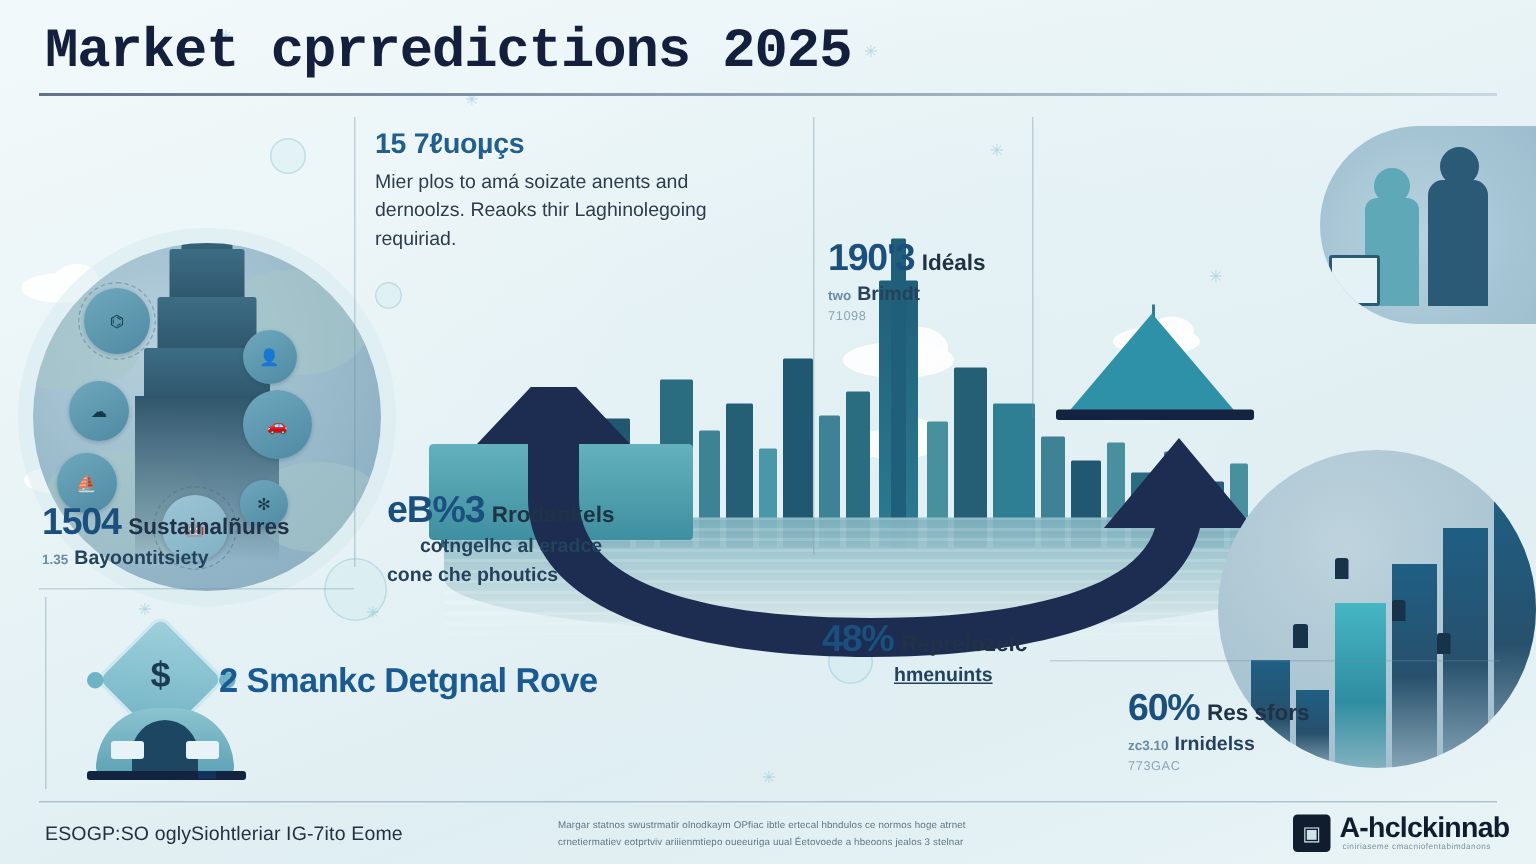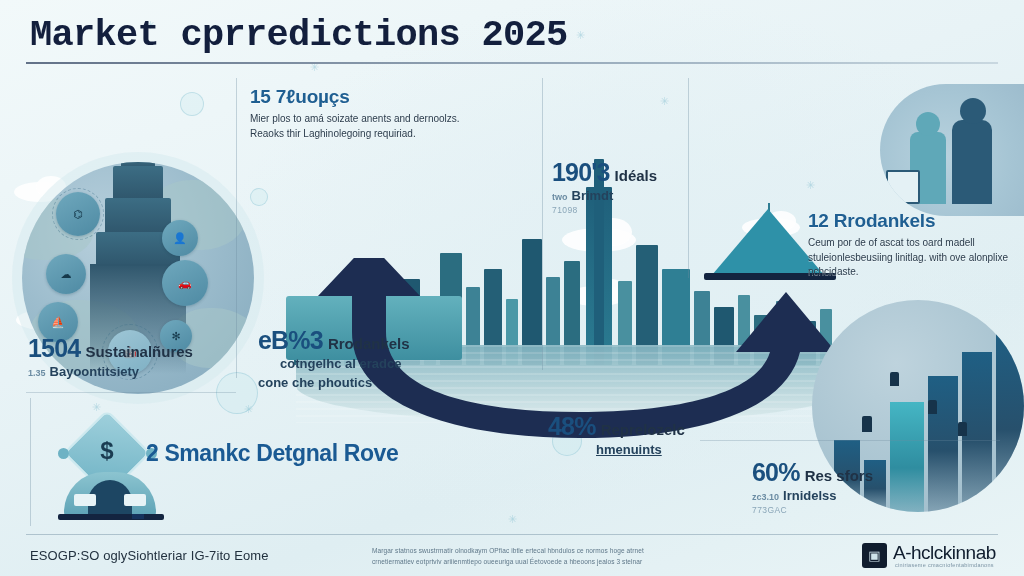--- a/index.html
+++ b/index.html
@@ -171,21 +171,21 @@
   .vline { position:absolute; width:1px; background:rgba(110,140,160,.35); }
   .hline { position:absolute; height:1px; background:rgba(110,140,160,.30); }
 
   
   .block { position:absolute; }
   .block .h {
     color:#1f5f92; font-size:19px; font-weight:bold; letter-spacing:-.2px;
     margin-bottom:4px; text-shadow:0 1px 0 rgba(255,255,255,.5);
   }
   .block .b {
-    color:#2b3c4c; font-size:10px; line-height:1.45;
+    color:#2b3c4c; font-size:13px; line-height:1.45;
     text-shadow:0 1px 0 rgba(255,255,255,.45);
   }
   .stat { position:absolute; }
   .stat .big {
     color:#1a4f7e; font-size:25px; font-weight:bold; letter-spacing:-.8px;
     display:inline-block; vertical-align:baseline;
   }
   .stat .lab {
     color:#203246; font-size:15px; font-weight:bold;
     display:inline-block; padding-left:5px; vertical-align:baseline;
@@ -213,21 +213,21 @@
   }
   #brand { position:absolute; left:862px; top:541px; width:150px; height:30px; }
   #brand-mark {
     position:absolute; left:0; top:2px; width:25px; height:25px;
     background:#101d2e; border-radius:3px;
     display:flex; align-items:center; justify-content:center;
     color:#cfe3ea; font-size:13px;
   }
   #brand-name {
     position:absolute; left:31px; top:1px;
-    color:#101d2e; font-size:19px; font-weight:normal; letter-spacing:-.5px;
+    color:#101d2e; font-size:19px; font-weight:bold; letter-spacing:-.5px;
   }
   #brand-sub {
     position:absolute; left:33px; top:21px;
     color:#7b93a4; font-size:5.5px; letter-spacing:.3px;
   }
 </style>
 </head>
 <body>
 
 <div id="canvas">
@@ -372,24 +372,20 @@
   <div class="vline" style="left:30px;  top:398px; height:128px;"></div>
   <div class="hline" style="left:26px;  top:392px; width:210px;"></div>
   <div class="hline" style="left:700px; top:440px; width:300px;"></div>
 
   <div class="block" style="left:250px; top:86px; width:238px;">
     <div class="h">15 7ℓuoµçs</div>
     <div class="b">Mier plos to amá soizate anents and dernoolzs. Reaoks thir Laghinolegoing requiriad.</div>
   </div>
 
 
-  <div class="block" style="left:808px; top:210px; width:212px;">
-    <div class="h">12 Rrodankels</div>
-    <div class="b">Ceum por de of ascat tos oard madell stuleionlesbeusiing linitlag. with ove alonplixe nchcidaste.</div>
-  </div>
 
   <div class="accentbar" style="left:132px; top:514px;"></div>
   <div class="block" style="left:146px; top:440px; width:410px;">
     <div class="bigstat-h">2 Smankc Detgnal Rove</div>
   </div>
 
   <div class="stat" style="left:28px; top:334px;">
     <span class="big">1504</span><span class="lab">Sustainalñures</span>
     <span class="sub"><span class="pre">1.35</span><span>Bayoontitsiety</span></span>
   </div>

